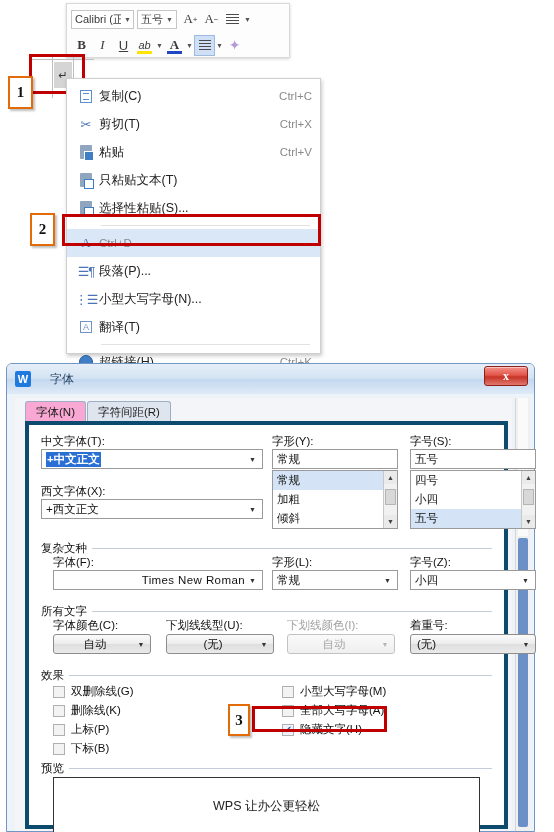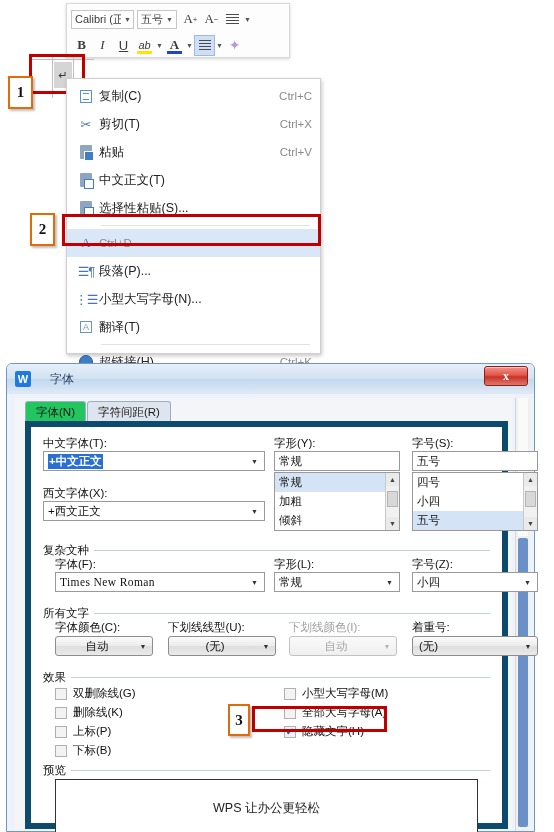--- a/index.html
+++ b/index.html
@@ -151,41 +151,41 @@
     position:absolute; left:2px; right:2px; top:0; height:138px; background:#fafafa;
   }
 
   
   #dlg-tabs{ position:absolute; left:10px; top:3px; height:21px; display:flex; }
   .tab{
     height:21px; padding:0 10px; display:flex; align-items:center;
     font-size:11.5px; border:1px solid #9aaec6; border-bottom:none;
     border-radius:3px 3px 0 0; background:#dfe5ee; color:#1a1a1a; margin-right:1px;
   }
-  .tab.on{ background:#22c55e; }
+  .tab.on{ background:#f9a8d4; }
   #dlg-panel{
     position:absolute; left:10px; top:23px; right:4px; bottom:2px;
-    background:#ffffff; border:6px solid #0c4a6e;
+    background:#ffffff; border:4px solid #0c4a6e;
   }
 
   .lbl{ font-size:11.5px; color:#111; white-space:nowrap; }
   .lbl.dim{ color:#a0a0a0; }
 
   .fld{
     height:20px; border:1px solid #9a9a9a; background:#fff;
     display:flex; align-items:center; font-size:11.5px; padding:0 2px 0 4px;
     color:#111;
   }
   .fld .val{ flex:1; overflow:hidden; white-space:nowrap; }
   .fld .arrow{
     width:15px; height:100%; display:flex; align-items:center; justify-content:center;
     font-size:7px; color:#333; border-left:0;
   }
   .fld .val.selected{ background:#2a6fd4; color:#fff; }
-  .fld.serif .val{ font-family:Liberation Serif, serif; letter-spacing:.4px; }
+  .fld.serif .val{ font-family:Liberation Sans, sans-serif; letter-spacing:.4px;text-align:right; }
 
   .listbox{
     border:1px solid #9a9a9a; background:#fff; position:relative; overflow:hidden;
   }
   .listbox .opt{
     height:19px; display:flex; align-items:center; padding-left:4px;
     font-size:11.5px; color:#111;
   }
   .listbox .opt.on{ background:#d4e3f5; }
   .listbox .sb{
@@ -334,21 +334,21 @@
         <span class="ico-clip"></span>
       </span>
     <span class="mi-label">粘贴</span>
     <span class="mi-accel">Ctrl+V</span>
   </div>
 
   <div class="mi">
     <span class="mi-icon">
         <span class="ico-clip g"></span>
       </span>
-    <span class="mi-label">中文正文(T)</span>
+    <span class="mi-label">只粘贴文本(T)</span>
     <span class="mi-accel"></span>
   </div>
 
   <div class="mi">
     <span class="mi-icon">
         <span class="ico-clip g"></span>
       </span>
     <span class="mi-label">选择性粘贴(S)...</span>
     <span class="mi-accel"></span>
   </div>

